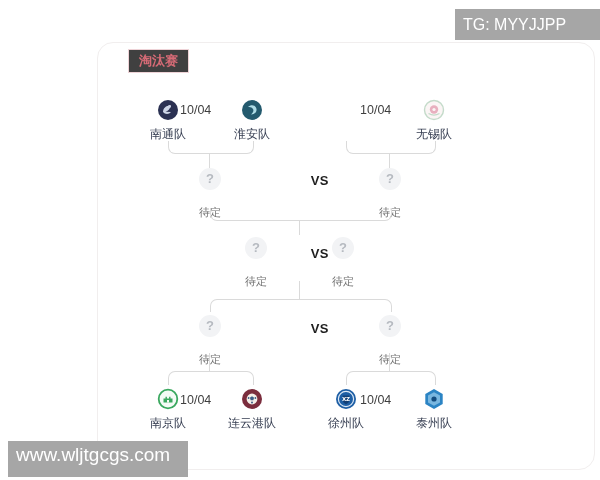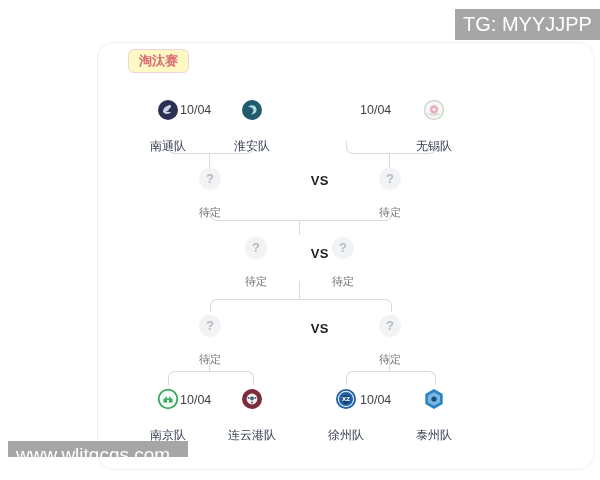--- a/index.html
+++ b/index.html
@@ -1,27 +1,27 @@
 <!DOCTYPE html>
 <html><head>
 <meta charset="utf-8">
 <style>
   html,body{margin:0;padding:0;background:#fff;}
   .stage{position:relative;width:600px;height:480px;background:#fff;overflow:hidden;
          font-family:"Liberation Sans",sans-serif;}
   .card{position:absolute;left:97px;top:42px;width:496px;height:426px;background:#fff;
         border:1px solid #f1eeee;border-radius:16px;}
   .badge{position:absolute;left:128px;top:49px;padding:3px 10px;font-size:13px;font-weight:600;
-         color:#d76b76;background:#fef9c3;border:1px solid #eed3d7;border-radius:6px;line-height:16px;}
+         color:#d76b76;background:#404040;border:1px solid #eed3d7;border-radius:0;line-height:16px;}
   .wm{position:absolute;background:#a6a6a6;color:#fff;white-space:nowrap;}
-  .wm-tr{left:455px;top:9px;width:145px;height:31px;line-height:31px;font-size:20px;padding-left:8px;box-sizing:border-box;}
-  .wm-bl{left:8px;top:441px;width:180px;height:16px;line-height:28px;font-size:19px;padding-left:8px;box-sizing:border-box;}
+  .wm-tr{left:455px;top:9px;width:145px;height:31px;line-height:31px;font-size:16px;padding-left:8px;box-sizing:border-box;}
+  .wm-bl{left:8px;top:441px;width:180px;height:36px;line-height:28px;font-size:19px;padding-left:8px;box-sizing:border-box;}
   .team{position:absolute;width:64px;text-align:center;}
   .team .logo{display:inline-block;width:22px;height:22px;}
-  .team .tname{font-size:12px;color:#343c50;margin-top:14px;white-space:nowrap;line-height:14px;}
+  .team .tname{font-size:12px;color:#343c50;margin-top:2px;white-space:nowrap;line-height:14px;}
   .mdate{position:absolute;width:60px;text-align:left;font-size:12.5px;color:#3f3f3f;}
   .tbd{position:absolute;width:60px;text-align:center;}
   .tbd .q{width:22px;height:22px;border-radius:50%;background:#f2f3f5;color:#b6bac0;
           font-size:13px;font-weight:700;line-height:22px;margin:0 auto;}
   .tbd .lbl{margin-top:16px;font-size:11px;color:#6f6f6f;line-height:13px;}
   .vs{position:absolute;width:60px;text-align:right;font-size:13px;font-weight:600;color:#1e1e1e;letter-spacing:.5px;}
   .cn{position:absolute;border:0 solid #dadada;}
   .cn.u{border-left-width:1px;border-right-width:1px;border-bottom-width:1px;border-radius:0 0 7px 7px;}
   .cn.n{border-left-width:1px;border-right-width:1px;border-top-width:1px;border-radius:7px 7px 0 0;}
   .cn.v{border-left-width:1px;}

